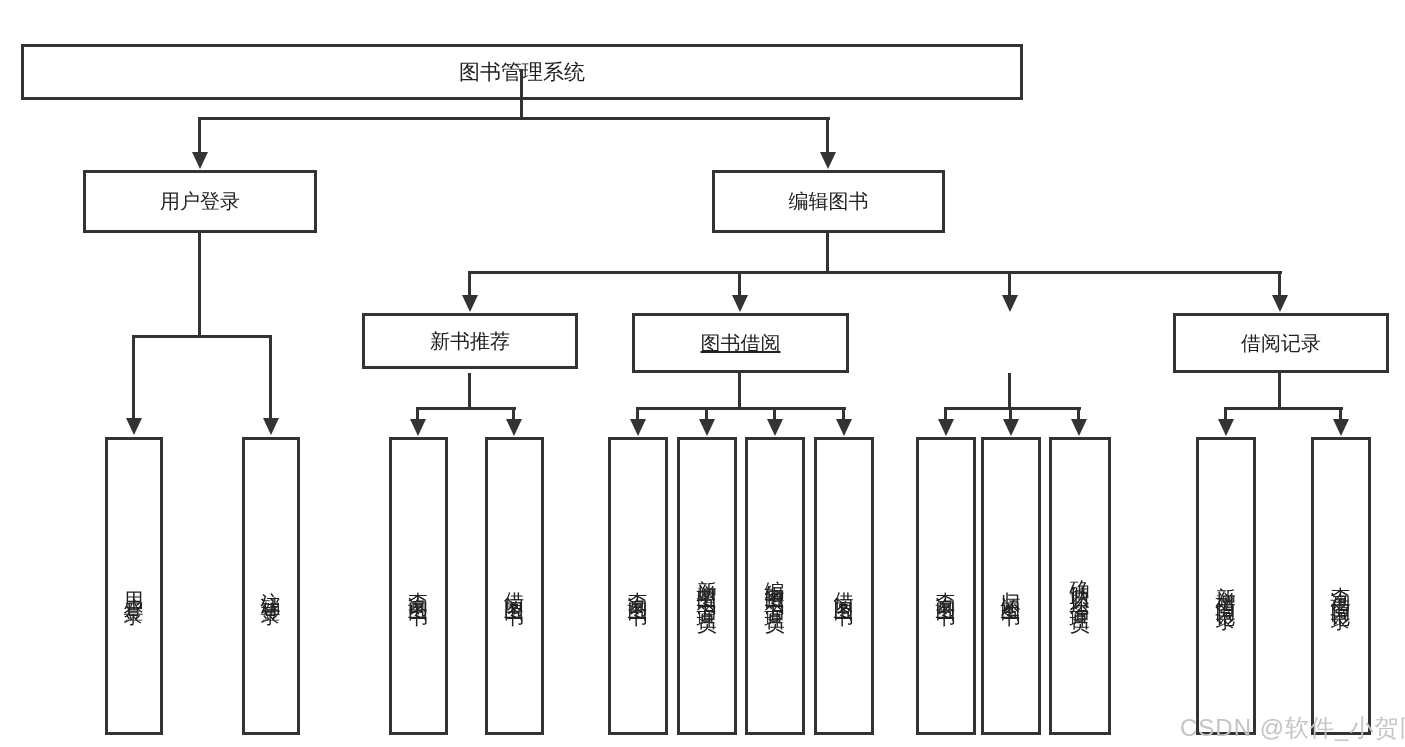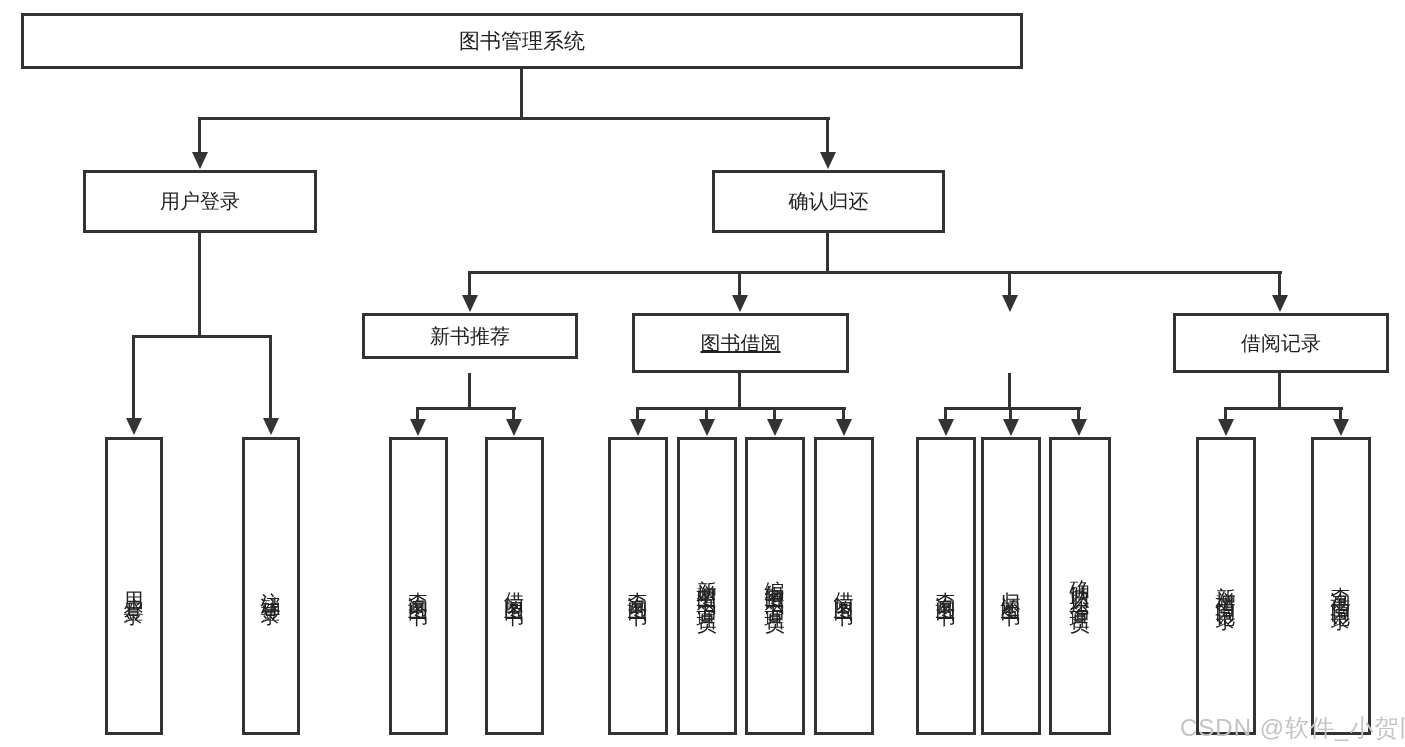--- a/index.html
+++ b/index.html
@@ -17,21 +17,21 @@
     box-sizing: border-box;
     border: 3px solid #333333;
     background: #ffffff;
     display: flex;
     align-items: center;
     justify-content: center;
     font-size: 20px;
     color: #212121;
     text-align: center;
   }
-  .node.root { font-size: 21px; }
+  .node.root { font-size: 21px; margin-top: 31px; }
   .vnode .vtext {
     writing-mode: vertical-rl;
     text-orientation: mixed;
     letter-spacing: 5px;
     line-height: 1;
     font-size: 20px;
   }
   .hline { position: absolute; height: 3px; background: #333333; }
   .vline { position: absolute; width: 3px; background: #333333; }
   .arrow {
@@ -65,42 +65,42 @@
   <div class="hline" style="left:198px; top:117px; width:632px;"></div>
   <div class="vline" style="left:198px; top:117px; height:36px;"></div>
   <div class="arrow" style="left:192px; top:152px;"></div>
   <div class="vline" style="left:826px; top:117px; height:36px;"></div>
   <div class="arrow" style="left:820px; top:152px;"></div>
 
   <div class="node" style="left:83px; top:170px; width:234px; height:63px;">
     <span>用户登录</span>
   </div>
   <div class="node" style="left:712px; top:170px; width:233px; height:63px;">
-    <span>确认归还</span>
+    <span>编辑图书</span>
   </div>
 
   <div class="vline" style="left:198px; top:233px; height:104px;"></div>
   <div class="hline" style="left:132px; top:335px; width:140px;"></div>
   <div class="vline" style="left:132px; top:335px; height:84px;"></div>
   <div class="arrow" style="left:126px; top:418px;"></div>
   <div class="vline" style="left:269px; top:335px; height:84px;"></div>
   <div class="arrow" style="left:263px; top:418px;"></div>
 
   <div class="vline" style="left:826px; top:233px; height:41px;"></div>
   <div class="hline" style="left:468px; top:271px; width:814px;"></div>
   <div class="vline" style="left:468px; top:271px; height:27px;"></div>
   <div class="arrow" style="left:462px; top:295px;"></div>
   <div class="vline" style="left:738px; top:271px; height:27px;"></div>
   <div class="arrow" style="left:732px; top:295px;"></div>
   <div class="vline" style="left:1008px; top:271px; height:27px;"></div>
   <div class="arrow" style="left:1002px; top:295px;"></div>
   <div class="vline" style="left:1278px; top:271px; height:27px;"></div>
   <div class="arrow" style="left:1272px; top:295px;"></div>
 
-  <div class="node" style="left:362px; top:313px; width:216px; height:46px;">
+  <div class="node" style="left:362px; top:313px; width:216px; height:56px;">
     <span>新书推荐</span>
   </div>
   <div class="node" style="left:632px; top:313px; width:217px; height:60px;text-decoration:underline;">
     <span>图书借阅</span>
   </div>
   <div class="node" style="left:1173px; top:313px; width:216px; height:60px;text-align:center;">
     <span>借阅记录</span>
   </div>
 
   <div class="vline" style="left:468px; top:373px; height:36px;"></div>

